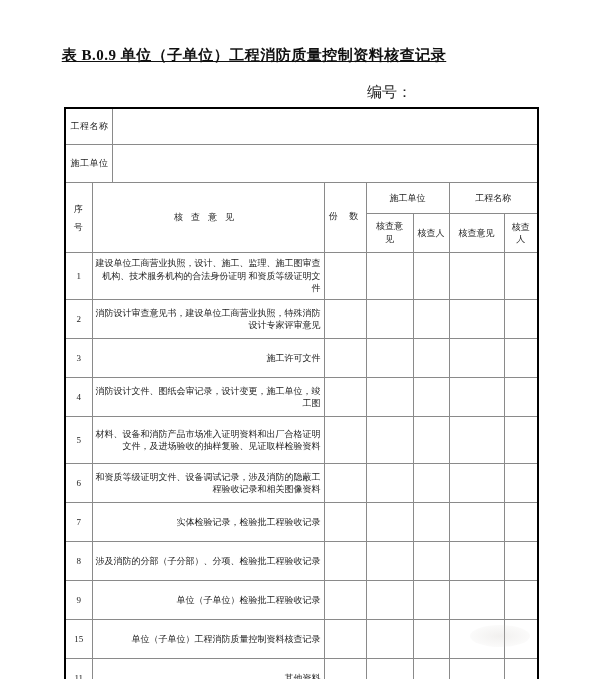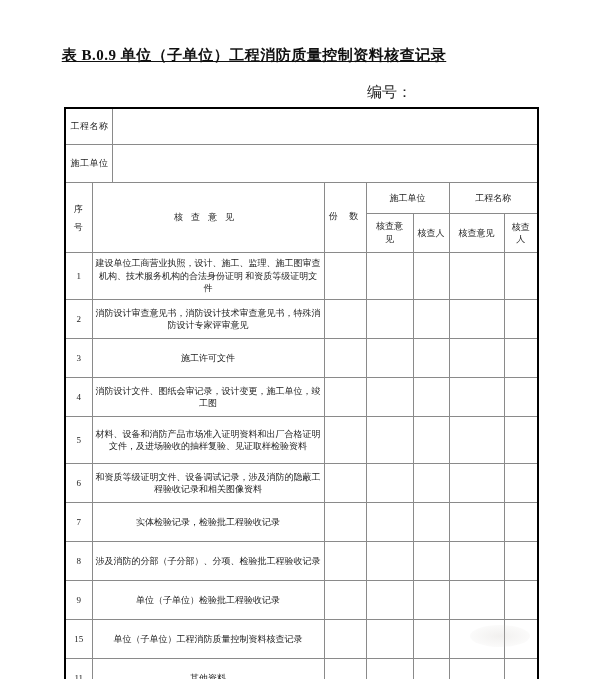--- a/index.html
+++ b/index.html
@@ -85,21 +85,21 @@
     width: 29px;
     line-height: 13px;
   }
   tr.body-row td { height: 34px; }
   tr.body-row.tall td { height: 42px; }
   td.seq {
     text-align: center;
     font-size: 9.5px;
   }
   td.mat {
-    text-align: center;
+    text-align: right;
     padding: 3px 4px 3px 6px;
     margin-left: 45px;
   }
   
   .smudge {
     position: absolute;
     left: 470px;
     top: 625px;
     width: 60px;
     height: 22px;
@@ -156,21 +156,21 @@
     <td colspan="2" class="mat">建设单位工商营业执照，设计、施工、监理、施工图审查机构、技术服务机构的合法身份证明 和资质等级证明文件</td>
     <td class="blank"></td>
     <td class="blank"></td>
     <td class="blank"></td>
     <td class="blank"></td>
     <td class="blank"></td>
   </tr>
 
   <tr class="body-row">
     <td class="seq">2</td>
-    <td colspan="2" class="mat">消防设计审查意见书，消防设计技术审查意见书，特殊消防设计专家评审意见</td>
+    <td colspan="2" class="mat">消防设计审查意见书，建设单位工商营业执照，特殊消防设计专家评审意见</td>
     <td class="blank"></td>
     <td class="blank"></td>
     <td class="blank"></td>
     <td class="blank"></td>
     <td class="blank"></td>
   </tr>
 
   <tr class="body-row">
     <td class="seq">3</td>
     <td colspan="2" class="mat">施工许可文件</td>

